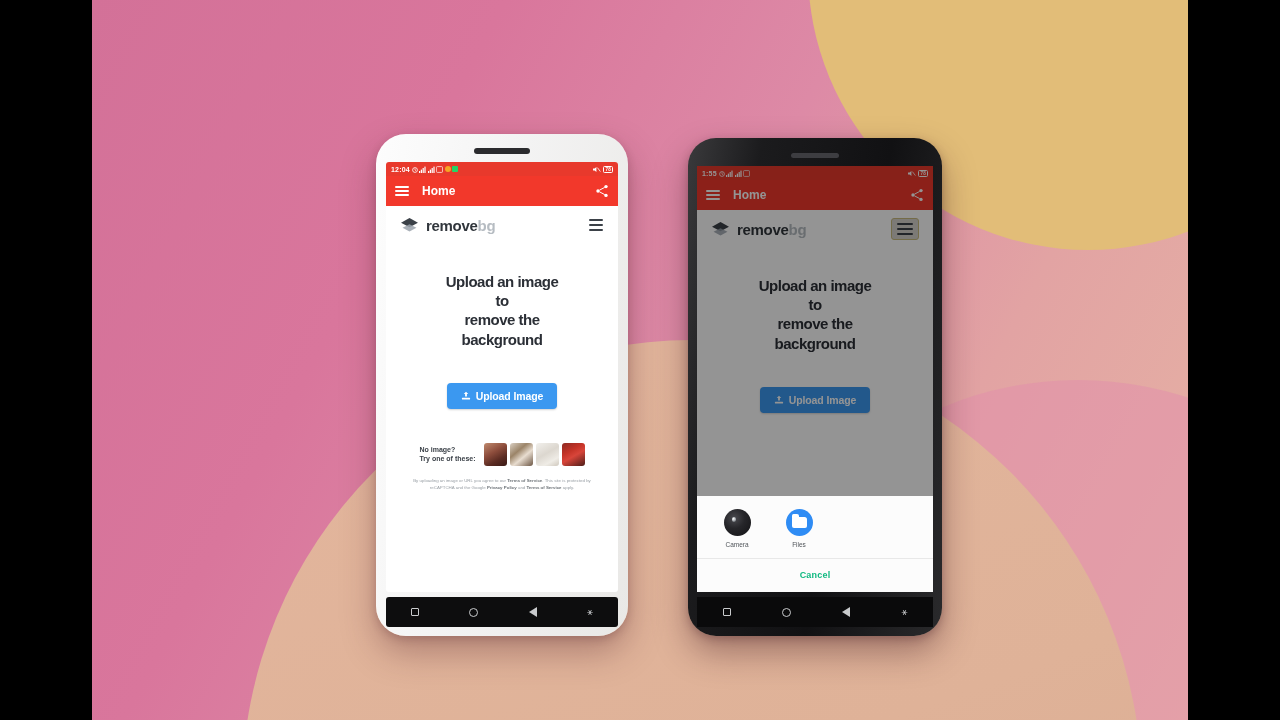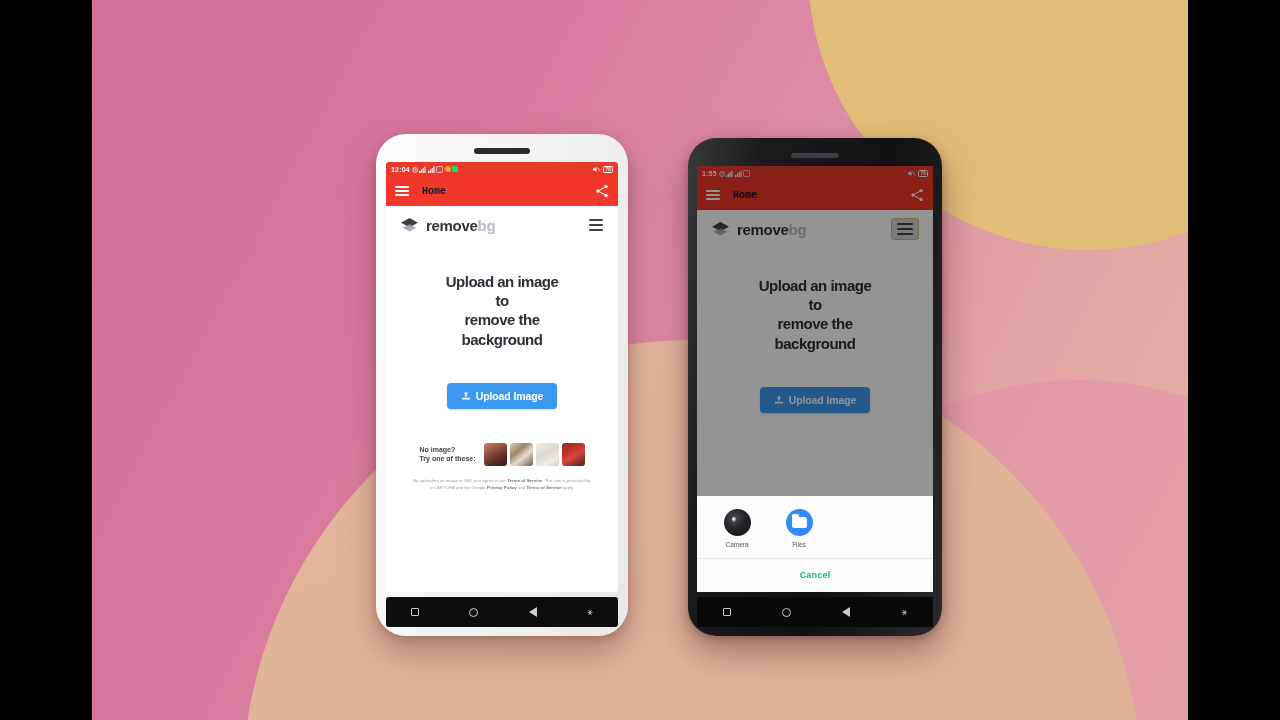--- a/index.html
+++ b/index.html
@@ -126,23 +126,22 @@
   .sb-left, .sb-right { display: flex; align-items: center; gap: 2px; }
   .sb-icons { display: flex; align-items: center; gap: 1.5px; }
 
   .appbar {
     height: 30px;
     display: flex; align-items: center;
     padding: 0 9px;
     gap: 13px;
   }
   .appbar .title {
-    font-size: 10px; font-weight: bold; color: #0f172a;
+    font-size: 12px; font-weight: bold; color: #ffffff;
     flex: 1;
-    font-family: Liberation Mono, monospace;
   }
 
   .hamburger { display: inline-flex; flex-direction: column; gap: 2.5px; width: 14px; }
   .hamburger i { display: block; height: 1.8px; background: #fff; border-radius: 1px; }
 
   
   .webheader {
     height: 38px;
     display: flex; align-items: center;
     padding: 0 14px;

